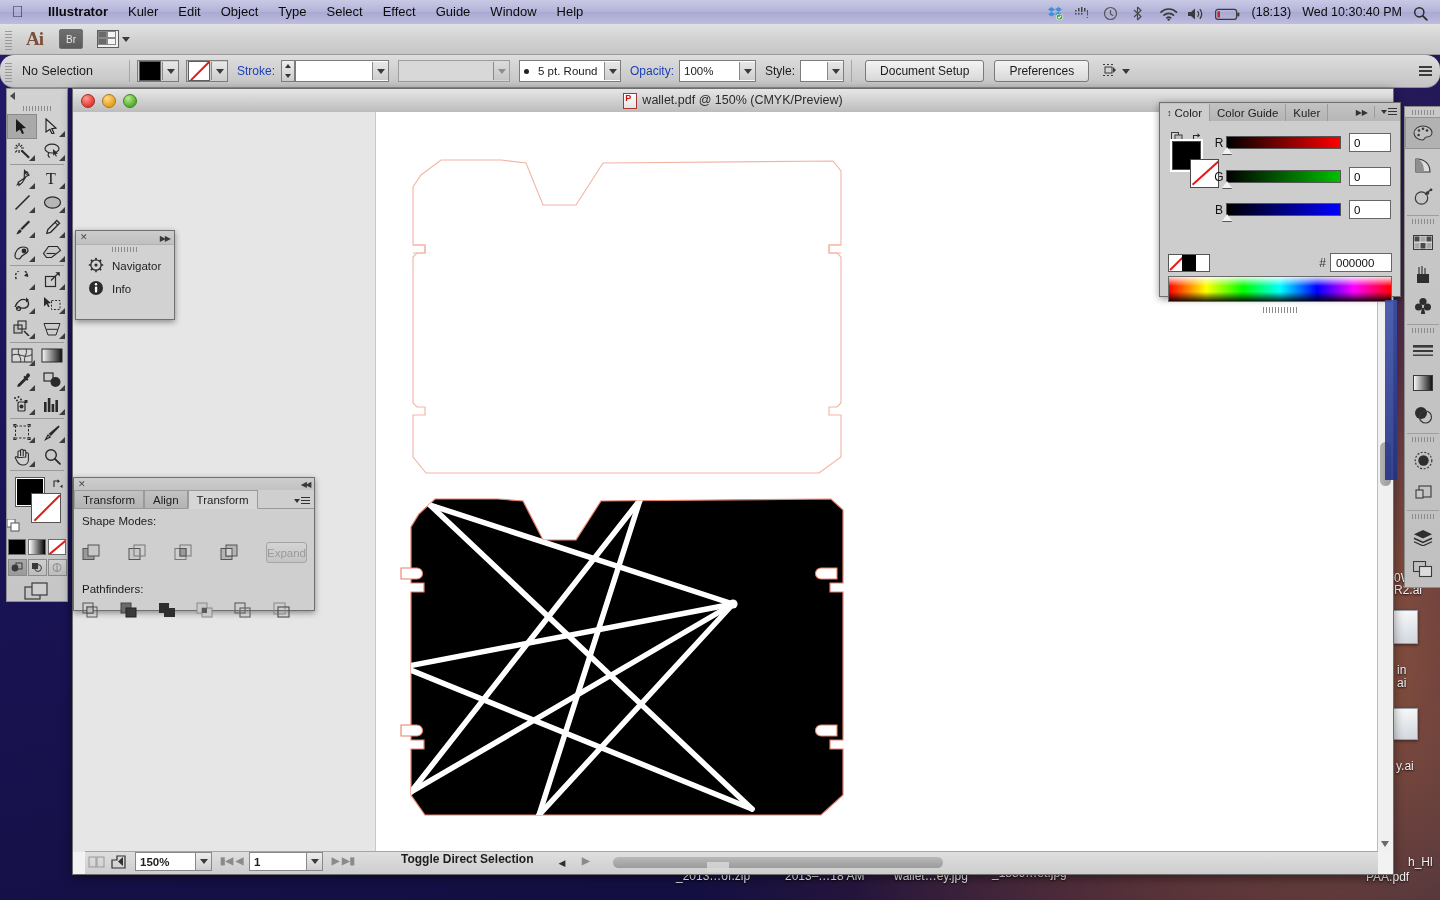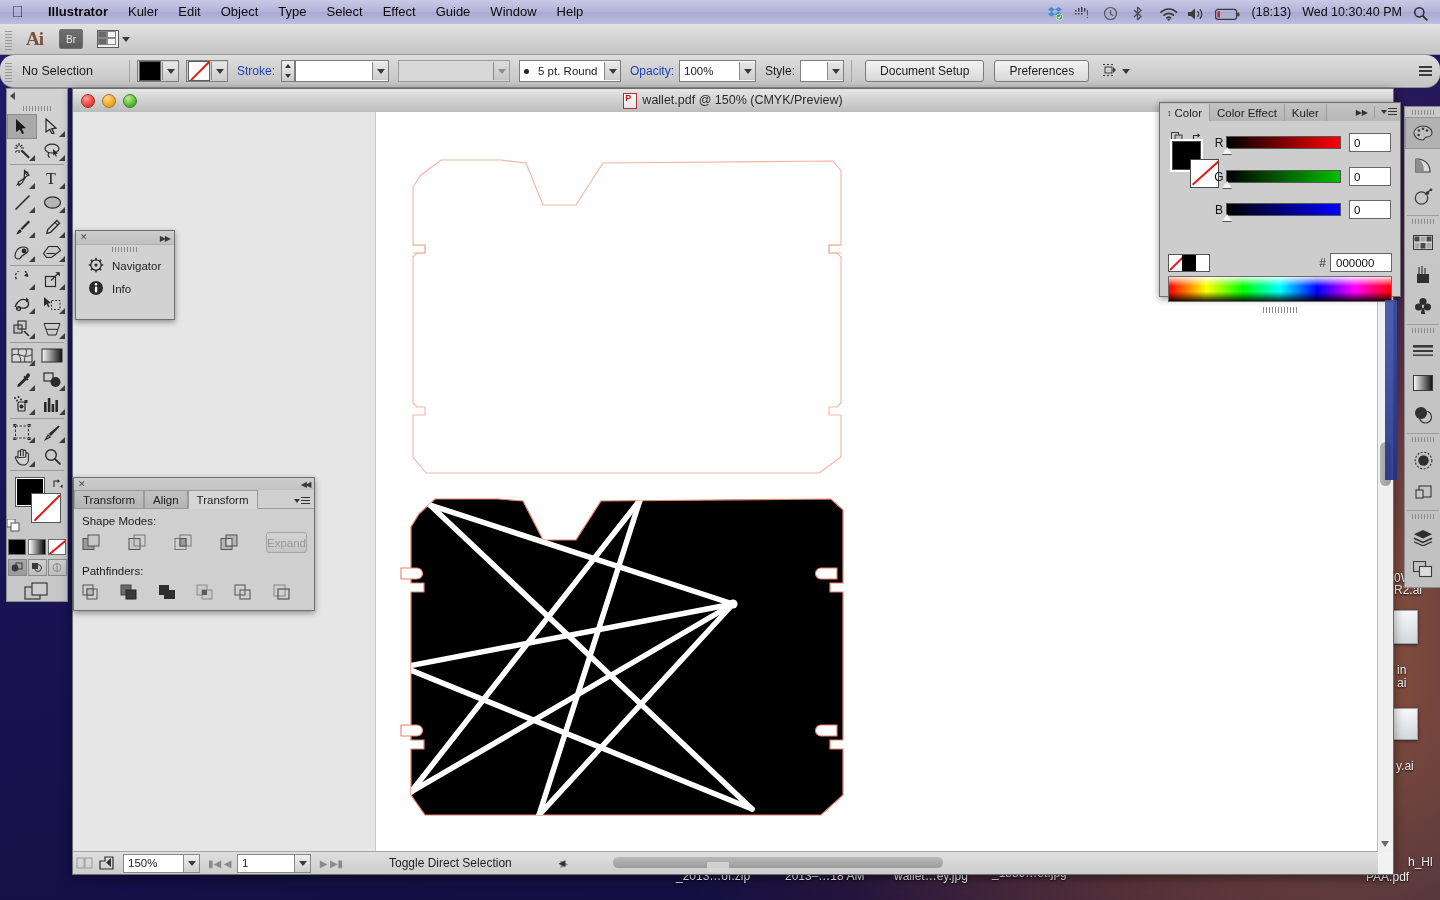--- a/index.html
+++ b/index.html
@@ -142,22 +142,22 @@
   .leftgutter{position:absolute;left:0;top:0;width:302px;bottom:22px;background:#e6e6e6;border-right:1px solid #c9c9c9;}
   .artboard{position:absolute;left:303px;top:0;right:15px;bottom:22px;background:#ffffff;}
 
   
   .vscroll{position:absolute;right:0;top:0;width:15px;bottom:22px;background:#f0f0f0;border-left:1px solid #bcbcbc;}
   .vscroll .thumb{position:absolute;left:2px;top:330px;width:11px;height:44px;border-radius:6px;
     background:linear-gradient(90deg,#b4b4b4,#9a9a9a);}
   .vscroll .ar{position:absolute;left:3px;width:0;height:0;border-left:4.5px solid transparent;border-right:4.5px solid transparent;}
   .vscroll .ar.up{top:5px;border-bottom:6px solid #6a6a6a;}
   .vscroll .ar.dn{bottom:5px;border-top:6px solid #6a6a6a;}
-  .hscroll{position:absolute;left:0;right:15px;bottom:0;height:22px;background:linear-gradient(180deg,#dfdfdf,#cdcdcd);
-    border-top:1px solid #a5a5a5;display:flex;align-items:center;font-size:11.5px;color:#1e1e1e;}
+  .hscroll{position:absolute;left:12px;right:15px;bottom:0;height:22px;background:linear-gradient(180deg,#dfdfdf,#cdcdcd);
+    border-top:1px solid #a5a5a5;display:flex;align-items:flex-start;font-size:11.5px;color:#1e1e1e;font-weight:bold;}
 
   .sb-btn{width:22px;height:20px;display:flex;align-items:center;justify-content:center;}
   .sb-zoom{width:55px;height:17px;border:1px solid #888;background:#fff;font-size:11.5px;
     display:flex;align-items:center;padding-left:4px;}
   .sb-dd{width:15px;height:17px;border:1px solid #888;border-left:0;background:linear-gradient(180deg,#eee,#cfcfcf);
     display:flex;align-items:center;justify-content:center;}
   .sb-page{width:52px;height:17px;border:1px solid #888;background:#fff;font-size:11.5px;
     display:flex;align-items:center;padding-left:4px;}
   .navarrow{width:13px;height:16px;display:flex;align-items:center;justify-content:center;color:#8a8a8a;font-size:10px;}
   .sb-status{margin-left:46px;font-size:12px;}
@@ -185,21 +185,21 @@
   .pf-x{position:absolute;left:4px;top:1px;font-size:9px;color:#4a4a4a;}
   .pf-cc{position:absolute;right:4px;top:2px;font-size:8px;color:#3a3a3a;letter-spacing:-1.5px;}
   .pf-tabs{display:flex;height:18px;align-items:flex-end;border-bottom:1px solid #9a9a9a;position:relative;}
   .pf-tab{height:17px;padding:0 8px;font-size:11.5px;display:flex;align-items:center;
     background:linear-gradient(180deg,#c2c2c2,#b4b4b4);border:1px solid #9a9a9a;border-bottom:none;color:#1e1e1e;}
   .pf-tab.active{background:#d6d6d6;border-bottom:1px solid #d6d6d6;margin-bottom:-1px;}
   .pf-menu{position:absolute;right:4px;bottom:3px;display:flex;align-items:center;gap:1px;}
   .pf-menu .tri{width:0;height:0;border-left:3.5px solid transparent;border-right:3.5px solid transparent;border-top:4.5px solid #333;}
   .pf-menu .bars{width:9px;height:8px;background-image:repeating-linear-gradient(180deg,#333 0 1.5px,transparent 1.5px 3px);}
   .pf-body{padding:6px 8px 0;font-size:11.5px;color:#1c1c1c;}
-  .pf-row{display:flex;align-items:center;gap:27px;margin-top:5px;}
+  .pf-row{display:flex;align-items:center;gap:27px;margin-top:15px;}
   .pf-row2{display:flex;align-items:center;gap:19px;margin-top:5px;}
   .pf-ico{width:19px;height:18px;}
   .expand-btn{margin-left:auto;width:96px;height:19px;border:1px solid #a4a4a4;border-radius:3px;
     background:linear-gradient(180deg,#d4d4d4,#c4c4c4);color:#9a9a9a;font-size:11.5px;
     display:flex;align-items:center;justify-content:center;}
 
   
   .colorpanel{position:absolute;left:1159px;top:102px;width:240px;height:193px;
     background:#cdcdcd;border:1px solid #6f6f6f;box-shadow:0 2px 7px rgba(0,0,0,.4);}
   .cp-tabs{display:flex;height:18px;align-items:flex-end;background:linear-gradient(180deg,#c4c4c4,#b6b6b6);position:relative;}
@@ -942,21 +942,21 @@
         </span>
         <span class="pf-ico">
           <svg width="19" height="18" viewBox="0 0 19 18">
               <rect x="1" y="4.5" width="11" height="11" fill="#b4b4b4" stroke="#555" stroke-width="1"></rect>
               <rect x="6" y="1" width="11" height="11" fill="#b4b4b4" stroke="#555" stroke-width="1"></rect>
               <rect x="6" y="4.5" width="6" height="7.5" fill="#d4d4d4" stroke="#555" stroke-width="1"></rect>
             </svg>
         </span>
         <span class="expand-btn">Expand</span>
       </div>
-      <div style="margin-top:12px">Pathfinders:</div>
+      <div style="margin-top:20px">Pathfinders:</div>
       <div class="pf-row2">
         <span class="pf-ico">
           <svg width="19" height="18" viewBox="0 0 19 18">
               <rect x="1" y="3" width="10" height="10" fill="none" stroke="#555" stroke-width="1"></rect>
               <rect x="5" y="7" width="10" height="10" fill="none" stroke="#555" stroke-width="1"></rect>
               <rect x="5" y="7" width="6" height="6" fill="#bdbdbd" stroke="#555" stroke-width="1"></rect>
             </svg>
         </span>
         <span class="pf-ico">
           <svg width="19" height="18" viewBox="0 0 19 18">
@@ -992,21 +992,21 @@
       </div>
     </div>
   </div>
 
   <div class="colorpanel">
     <div class="cp-tabs">
       <span class="cp-tab active">
         <span style="font-size:9px">↕</span>
         <span>Color</span>
       </span>
-      <span class="cp-tab">Color Effect</span>
+      <span class="cp-tab">Color Guide</span>
       <span class="cp-tab">Kuler</span>
       <span class="cp-right">
         <span style="font-size:8px;color:#333">▶▶</span>
         <span style="width:1px;height:12px;background:#9b9b9b;display:inline-block"></span>
         <span class="pf-menu" style="position:static;display:flex;gap:1px">
             <span class="tri"></span>
             <span class="bars"></span>
           </span>
       </span>
     </div>

